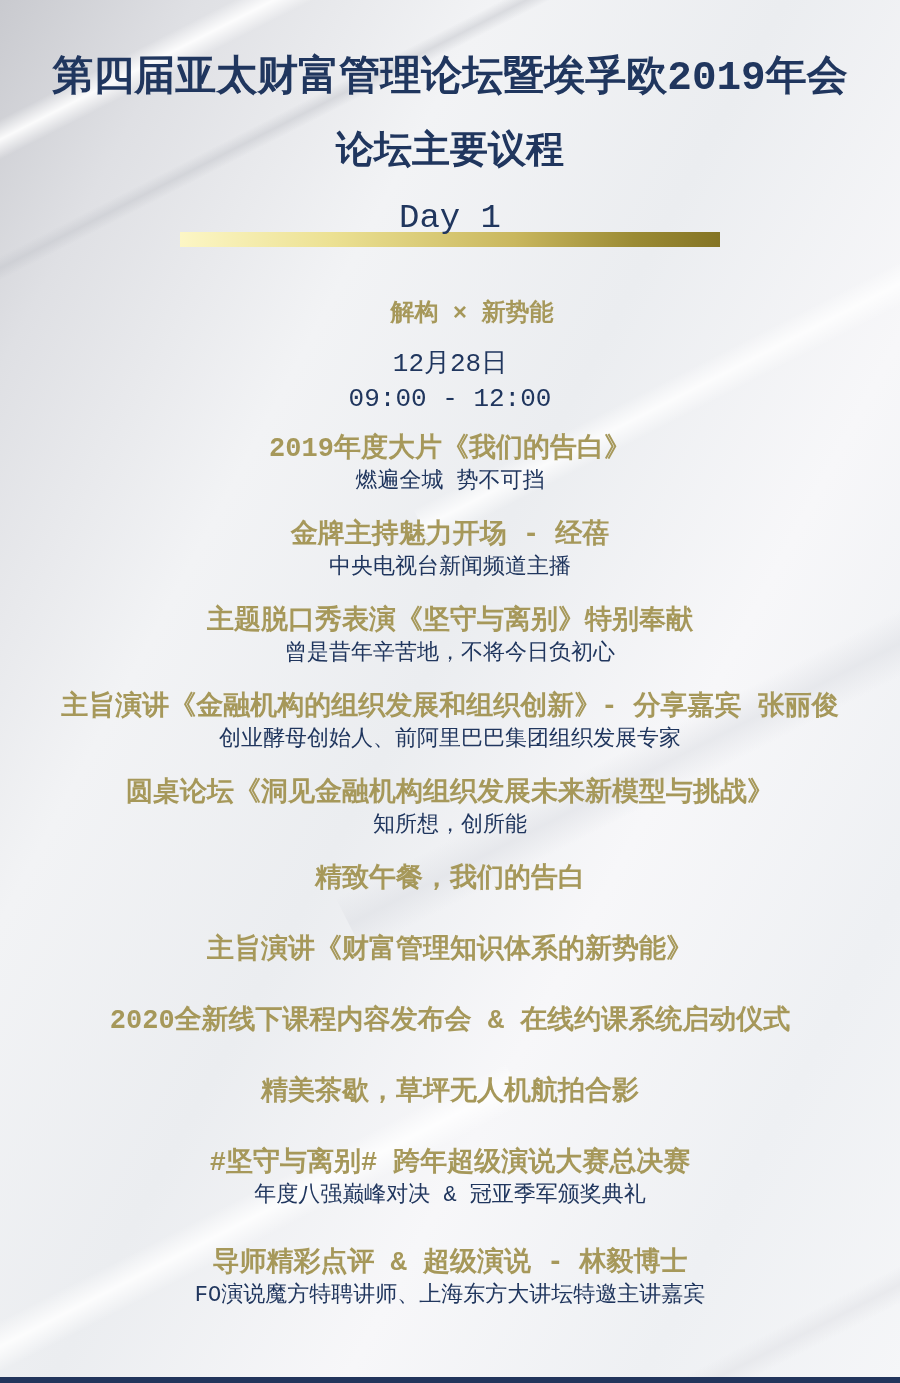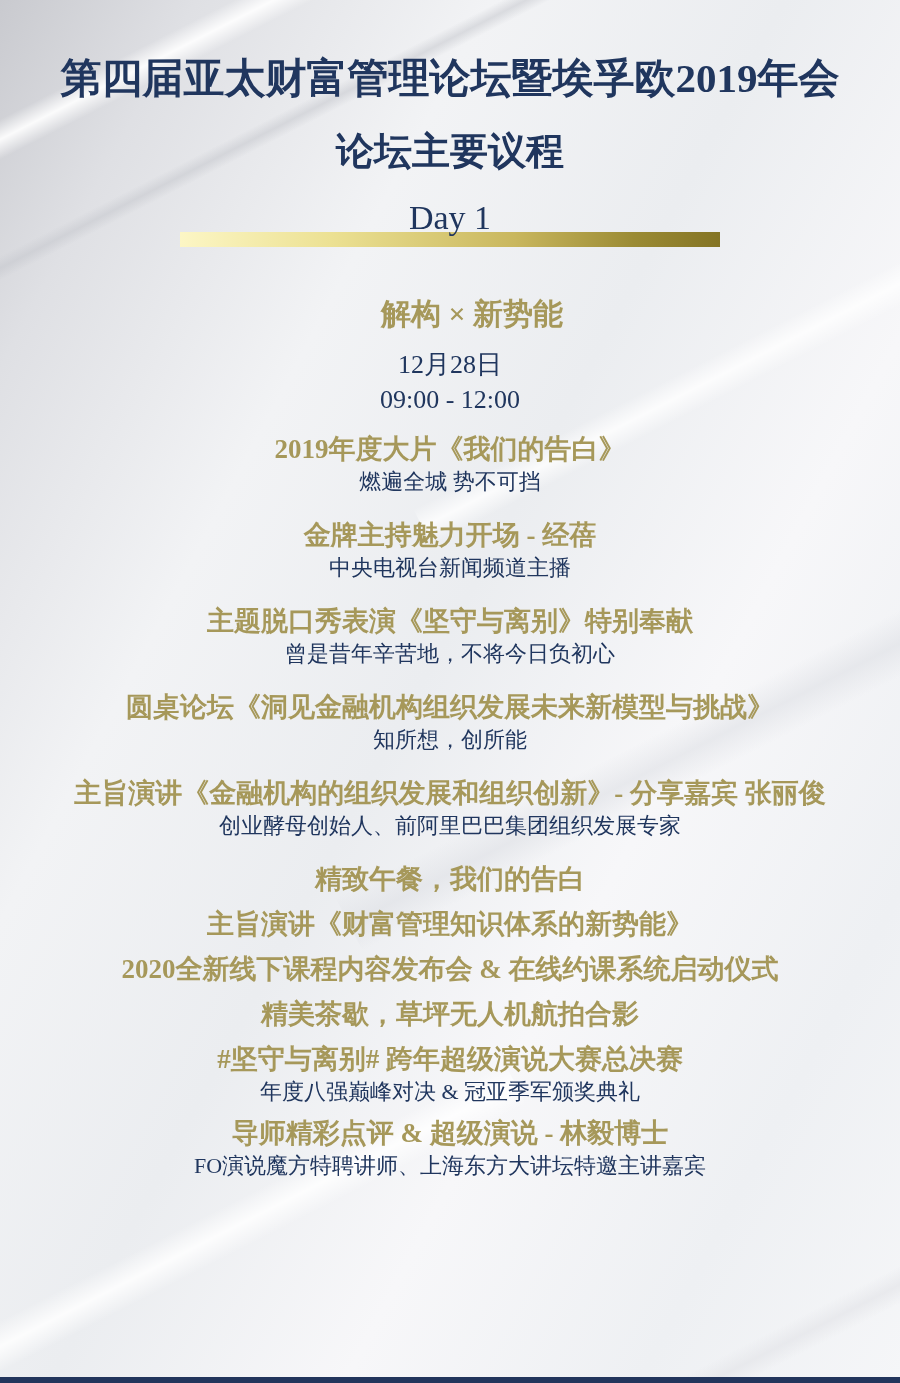--- a/index.html
+++ b/index.html
@@ -2,21 +2,21 @@
 <html><head>
 <meta charset="utf-8">
 <style>
   html, body { margin: 0; padding: 0; background: #ffffff; }
   .page {
     position: relative;
     width: 900px;
     height: 1383px;
     margin: 0 auto;
     overflow: hidden;
-    font-family: Liberation Serif, serif;
+    font-family: Liberation Mono, monospace;
     background: linear-gradient(118deg, #c9cacf 0%, #dfe0e4 12%, #f2f3f5 30%,
                 #ebedf0 48%, #f7f7f9 66%, #eef0f3 84%, #f5f6f8 100%);
   }
   
   .bg { position: absolute; inset: 0; overflow: hidden; pointer-events: none; }
   .streak { position: absolute; transform: rotate(-27deg); }
   .s1 { top: 40px; left: -220px; width: 760px; height: 36px;
         background: linear-gradient(to bottom, rgba(255,255,255,0), rgba(255,255,255,0.9), rgba(255,255,255,0)); }
   .s2 { top: 140px; left: -180px; width: 820px; height: 22px;
         background: linear-gradient(to bottom, rgba(197,199,205,0), rgba(197,199,205,0.55), rgba(197,199,205,0)); }
@@ -36,28 +36,28 @@
 
   .title1 { margin: 0; padding-top: 52px; font-size: 41px; line-height: 53px; font-weight: 600; }
   .title2 { margin: 22px 0 0 0; font-size: 38px; line-height: 49px; font-weight: 600; }
 
   .day-label { margin-top: 20px; font-size: 34px; line-height: 44px; font-weight: 400; position: relative; z-index: 3; }
   .gold-bar {
     width: 540px; height: 15px; margin: -8px auto 0 auto;
     background: linear-gradient(90deg, #fcf6c5 0%, #ece193 28%, #c9b75e 62%, #9b8b34 84%, #847424 100%);
   }
 
-  .theme { margin-top: 46px; font-size: 30px; line-height: 42px; font-weight: 600; padding-left: 44px; }
+  .theme { margin-top: 46px; font-size: 24px; line-height: 42px; font-weight: 600; padding-left: 44px; }
   .date  { margin-top: 12px; font-size: 26px; line-height: 35px; }
   .time  { font-size: 26px; line-height: 35px; }
   .time-afternoon { margin-top: 52px; font-size: 26px; line-height: 35px; }
 
   .agenda-item { margin-top: 24px; }
   .agenda-item.first { margin-top: 16px; }
-  .agenda-item.pm { margin-top: 12px; }
+  .agenda-item.pm { margin-top: 38px; }
   .item-title { font-size: 27px; line-height: 33px; font-weight: 600; }
   .item-sub   { margin-top: 2px; font-size: 22px; line-height: 27px; }
 
   .bottom-bar { position: absolute; left: 0; right: 0; bottom: 0; height: 6px; background: #22355c; z-index: 4; }
 </style>
 </head>
 <body>
 
 <div class="page">
   <div class="bg">
@@ -90,27 +90,27 @@
       <div class="item-title gold">金牌主持魅力开场 - 经蓓</div>
       <div class="item-sub navy">中央电视台新闻频道主播</div>
     </div>
 
     <div class="agenda-item">
       <div class="item-title gold">主题脱口秀表演《坚守与离别》特别奉献</div>
       <div class="item-sub navy">曾是昔年辛苦地，不将今日负初心</div>
     </div>
 
     <div class="agenda-item">
-      <div class="item-title gold">圆桌论坛《洞见金融机构组织发展未来新模型与挑战》</div>
-      <div class="item-sub navy">知所想，创所能</div>
+      <div class="item-title gold">主旨演讲《金融机构的组织发展和组织创新》- 分享嘉宾 张丽俊</div>
+      <div class="item-sub navy">创业酵母创始人、前阿里巴巴集团组织发展专家</div>
     </div>
 
     <div class="agenda-item">
-      <div class="item-title gold">主旨演讲《金融机构的组织发展和组织创新》- 分享嘉宾 张丽俊</div>
-      <div class="item-sub navy">创业酵母创始人、前阿里巴巴集团组织发展专家</div>
+      <div class="item-title gold">圆桌论坛《洞见金融机构组织发展未来新模型与挑战》</div>
+      <div class="item-sub navy">知所想，创所能</div>
     </div>
 
     <div class="agenda-item">
       <div class="item-title gold">精致午餐，我们的告白</div>
     </div>
 
 
     <div class="agenda-item pm">
       <div class="item-title gold">主旨演讲《财富管理知识体系的新势能》</div>
     </div>

